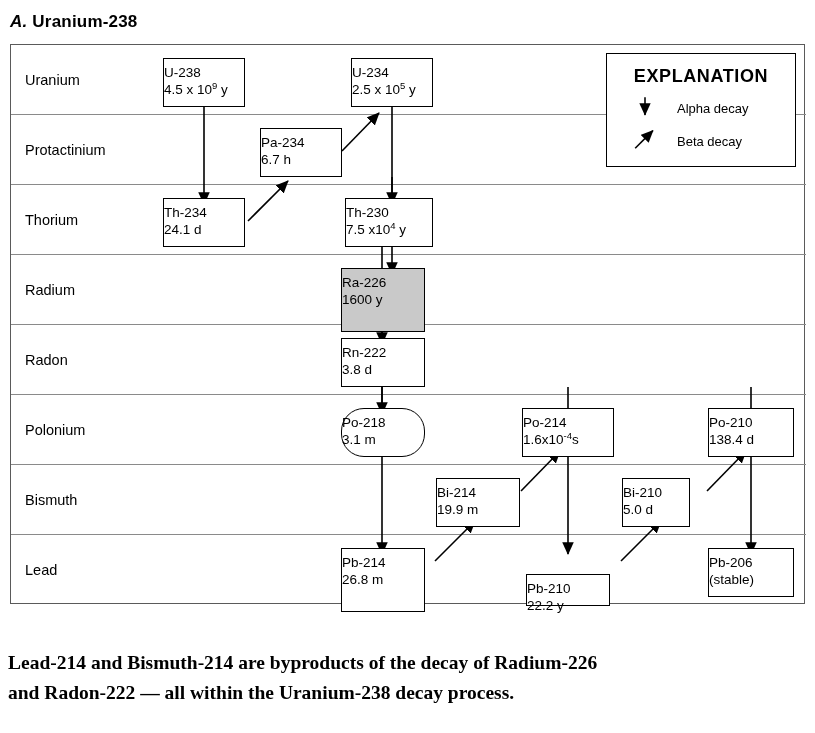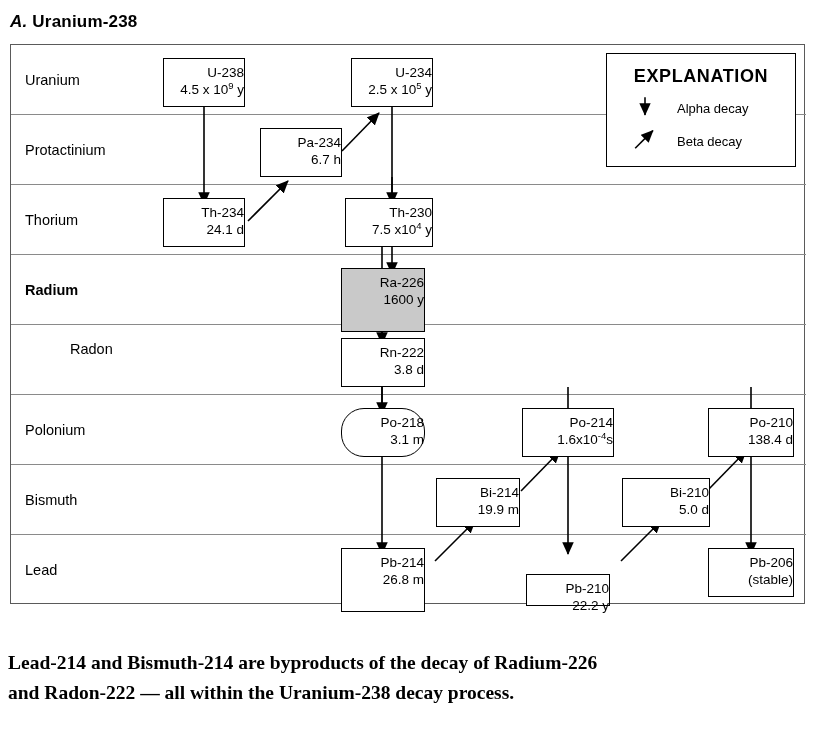--- a/index.html
+++ b/index.html
@@ -60,21 +60,21 @@
     color: #000;
     white-space: nowrap;
   }
 
   
   .nuclide {
     position: absolute;
     box-sizing: border-box;
     border: 1px solid #000000;
     background: #ffffff;
-    text-align: right;
+    text-align: left;
     font-size: 13.5px;
     line-height: 1.25;
     padding-top: 6px;
     z-index: 5;
   }
   .nuclide .nm { display: block; }
   .nuclide .hl { display: block; }
   .nuclide.highlight {
     background: #c9c9c9;
   }
@@ -154,22 +154,22 @@
     <div class="row-line" style="top:139px;"></div>
     <div class="row-line" style="top:209px;"></div>
     <div class="row-line" style="top:279px;"></div>
     <div class="row-line" style="top:349px;"></div>
     <div class="row-line" style="top:419px;"></div>
     <div class="row-line" style="top:489px;"></div>
 
     <div class="row-label" style="top:27px;">Uranium</div>
     <div class="row-label" style="top:97px;">Protactinium</div>
     <div class="row-label" style="top:167px;">Thorium</div>
-    <div class="row-label" style="top:237px;font-weight:bold;">Radium</div>
-    <div class="row-label" style="top:296px;margin-left:45px;">Radon</div>
+    <div class="row-label" style="top:237px;">Radium</div>
+    <div class="row-label" style="top:307px;">Radon</div>
     <div class="row-label" style="top:377px;">Polonium</div>
     <div class="row-label" style="top:447px;">Bismuth</div>
     <div class="row-label" style="top:517px;">Lead</div>
 
     <svg class="arrow-svg" viewBox="0 0 795 560">
       <defs>
         <marker id="ah" markerWidth="9" markerHeight="9" refX="7.4" refY="3.6" orient="auto" markerUnits="strokeWidth">
           <path d="M0,0 L8,3.6 L0,7.2 z" fill="#000"></path>
         </marker>
       </defs>
@@ -253,21 +253,21 @@
     <div class="nuclide" style="left:697px; top:363px; width:86px; height:49px;">
       <span class="nm">Po-210</span>
       <span class="hl">138.4 d</span>
     </div>
 
     <div class="nuclide" style="left:425px; top:433px; width:84px; height:49px;">
       <span class="nm">Bi-214</span>
       <span class="hl">19.9 m</span>
     </div>
 
-    <div class="nuclide" style="left:611px; top:433px; width:88px; height:49px;">
+    <div class="nuclide" style="left:611px; top:433px; width:68px; height:49px;">
       <span class="nm">Bi-210</span>
       <span class="hl">5.0 d</span>
     </div>
 
     <div class="nuclide" style="left:330px; top:503px; width:84px; height:64px;">
       <span class="nm">Pb-214</span>
       <span class="hl">26.8 m</span>
     </div>
 
     <div class="nuclide" style="left:515px; top:529px; width:84px; height:32px;">

